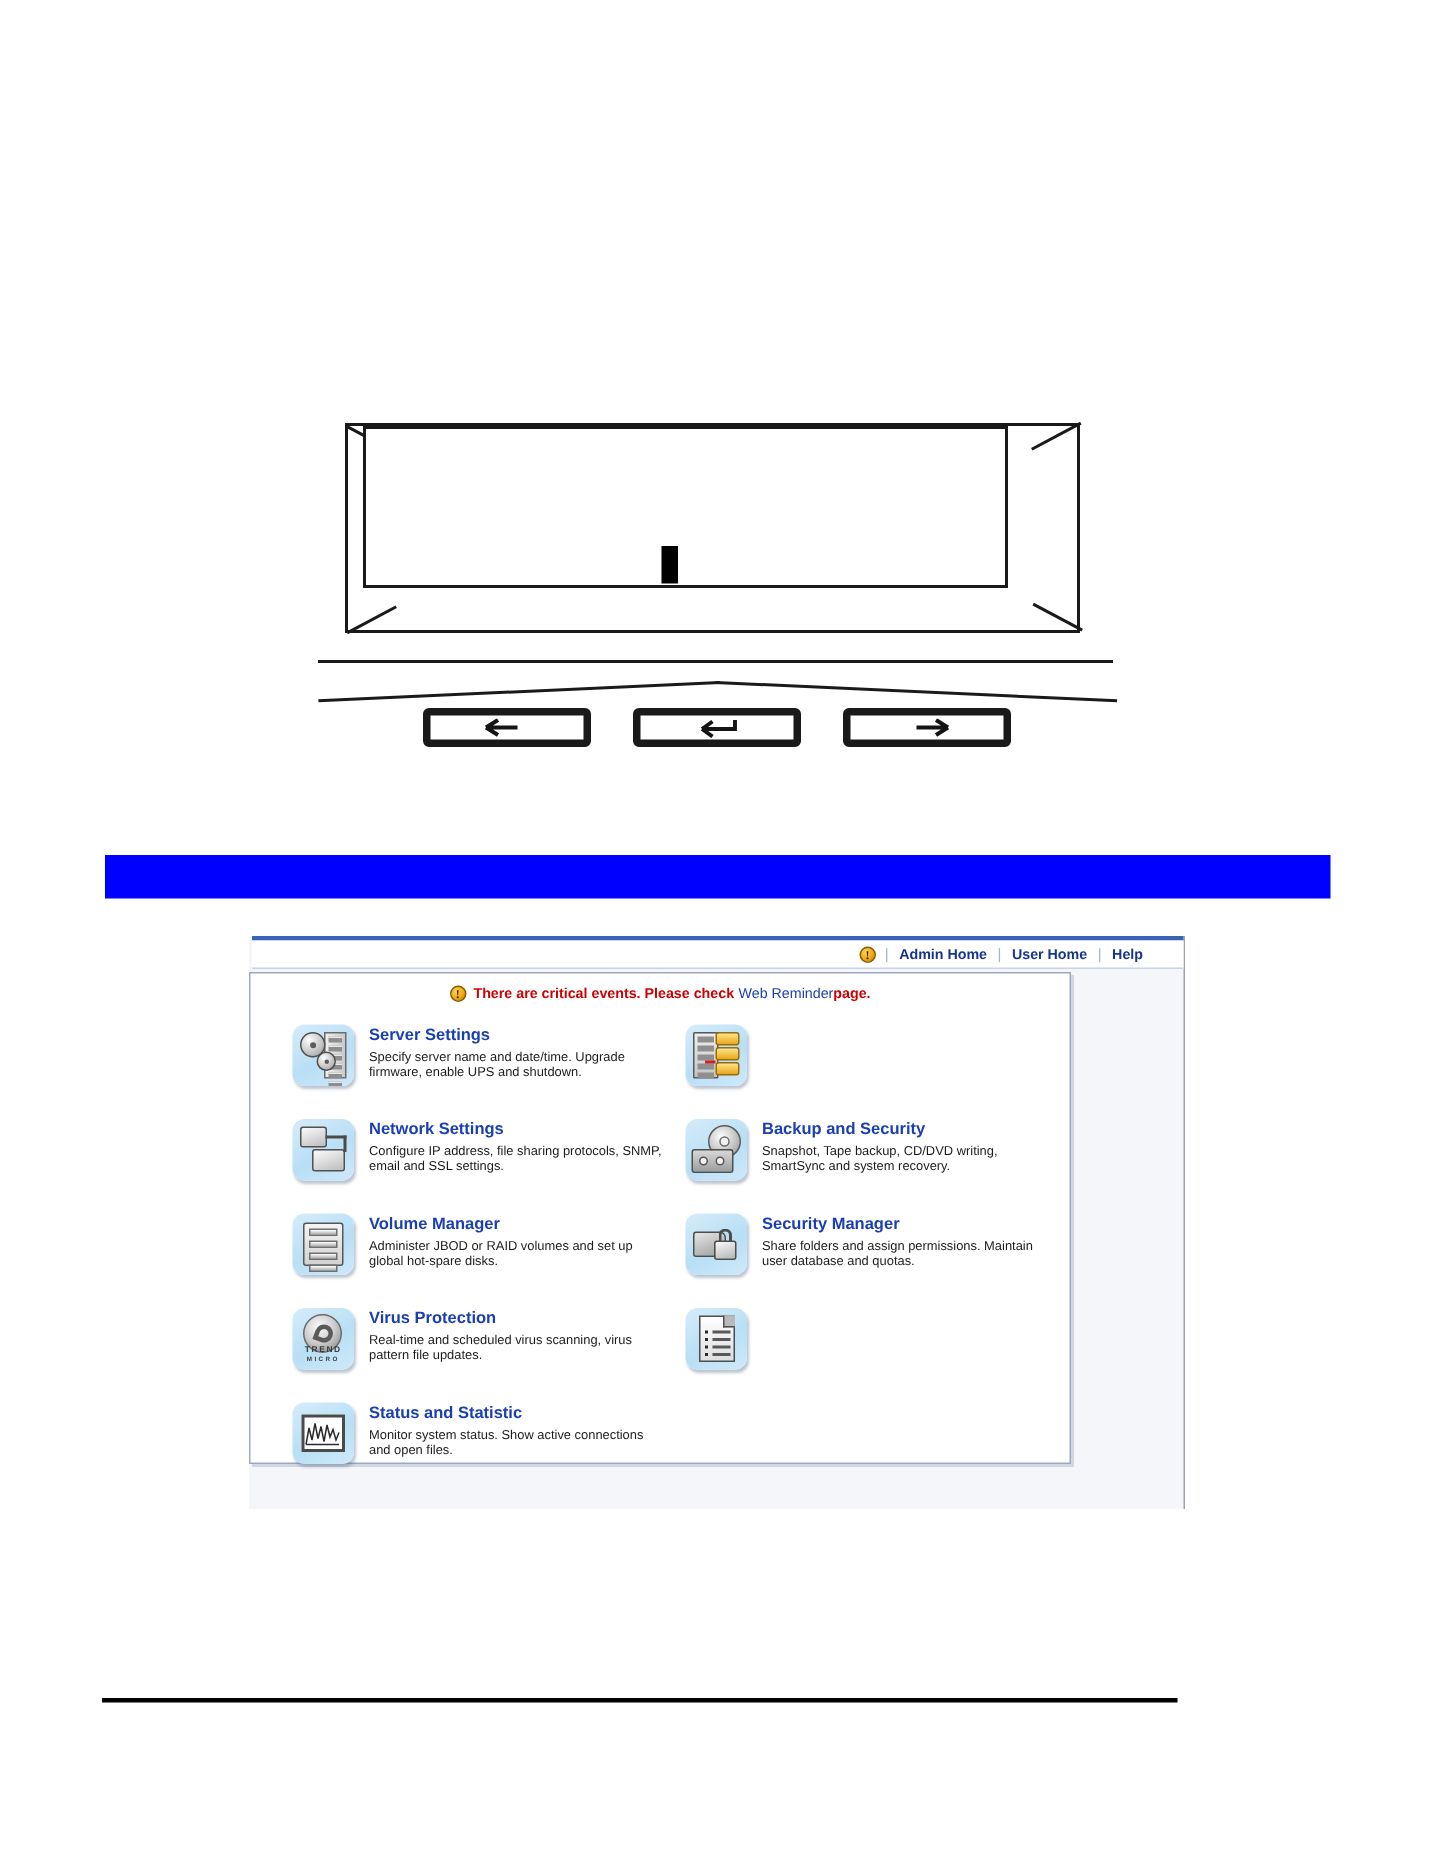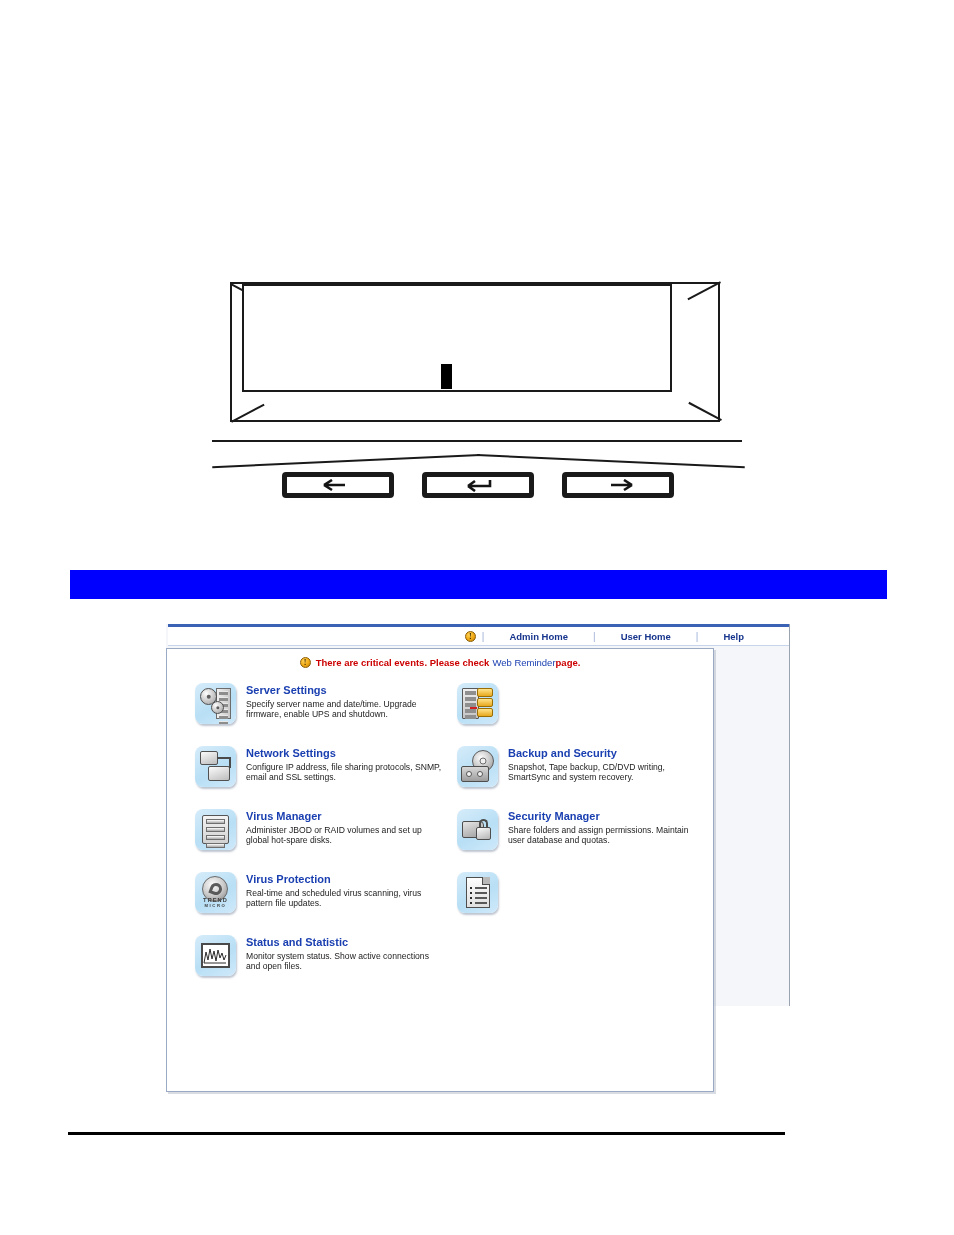--- a/index.html
+++ b/index.html
@@ -165,21 +165,21 @@
     display: flex;
     align-items: center;
     gap: 0px;
     font-size: 9.5px;
     font-weight: bold;
     color: #16348c;
   }
   .nav-links a {
     color: #16348c;
     text-decoration: none;
-    padding: 0 25px;
+    padding: 0 7px;
     white-space: nowrap;
   }
   .nav-sep {
     color: #9fb2d8;
     font-weight: normal;
     font-size: 10px;
   }
   .warn-badge {
     display: inline-block;
     width: 11px;
@@ -202,21 +202,21 @@
     color: #3a2600;
     line-height: 11px;
     font-family: "Liberation Serif", serif;
   }
 
   .ui-panel {
     position: absolute;
     left: 0px;
     top: 24px;
     width: 548px;
-    height: 444px;
+    height: 328px;
     background: #ffffff;
     border: 1px solid #9aa9c4;
     box-sizing: border-box;
     box-shadow: 2px 2px 0 rgba(120,132,155,0.28);
   }
 
   .critical-banner {
     margin: 8px 0 4px 0;
     display: flex;
     align-items: center;
@@ -557,21 +557,21 @@
       <div class="menu-item">
         <div class="menu-icon">
           <span class="ic disk-stack">
               <i></i>
               <i></i>
               <i></i>
               <i></i>
             </span>
         </div>
         <div class="menu-text">
-          <div class="menu-title">Virus Manager</div>
+          <div class="menu-title">Volume Manager</div>
           <div class="menu-desc">Administer JBOD or RAID volumes and set up global hot-spare disks.</div>
         </div>
       </div>
 
       <div class="menu-item">
         <div class="menu-icon">
           <span class="ic folder"></span>
           <span class="ic padlock-shackle"></span>
           <span class="ic padlock-body"></span>
         </div>

